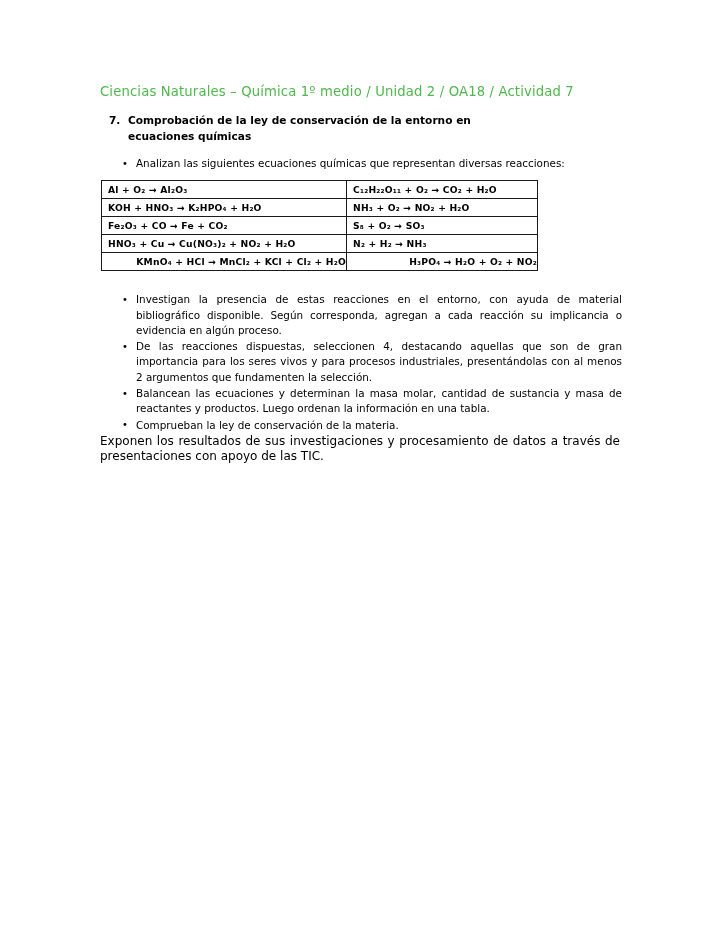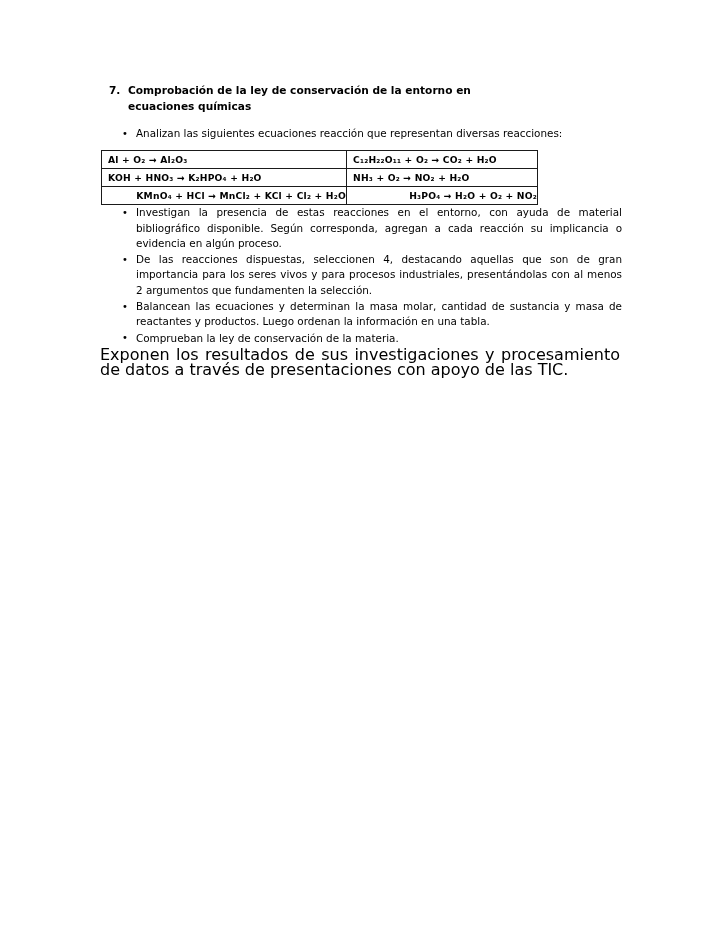--- a/index.html
+++ b/index.html
@@ -81,21 +81,21 @@
   }
   .bullet-list li::before {
     content: "\2022";
     position: absolute;
     left: 22px;
     top: -0.5px;
     font-size: 10px;
   }
 
   .intro-list { margin-bottom: 9px; }
-  .tasks-list { margin-top: 0; }
+  .tasks-list { margin-top: 21px; }
   .tasks-list li { margin-bottom: 1px; }
 
   
   table.eq-table {
     border-collapse: collapse;
     width: 422px;
     table-layout: fixed;
     margin: 0 0 0 1px;
     border: 1.6px solid #1a1a1a;
   }
@@ -115,53 +115,62 @@
   }
   table.eq-table tr:last-child {
     border-top: 1.6px solid #1a1a1a;
     text-align: right;
   }
   table.eq-table td.col-left { width: 238px; }
   table.eq-table td.col-right { width: 184px; }
 
   
   .closing {
-    font-size: 16px;
+    font-size: 12px;
     line-height: 15.3px;
     text-align: justify;
     margin: 0;
     padding: 0;
     width: 520px;
   }
 </style>
 </head>
 <body>
 
 <div class="page">
   <div class="content">
 
+    <div class="breadcrumb">Ciencias Naturales – Química 1º medio / Unidad 2 / OA18 / Actividad 7</div>
 
     <div class="numbered-heading">
       <span class="num">7.</span>
       <span class="htext">Comprobación de la ley de conservación de la entorno en ecuaciones químicas</span>
     </div>
 
     <ul class="bullet-list intro-list">
-      <li>Analizan las siguientes ecuaciones reacción que representan diversas reacciones:</li>
+      <li>Analizan las siguientes ecuaciones químicas que representan diversas reacciones:</li>
     </ul>
 
     <table class="eq-table">
       <tbody>
         <tr>
           <td class="col-left"><span>Al + O₂ → Al₂O₃</span></td>
           <td class="col-right"><span>C₁₂H₂₂O₁₁ + O₂ → CO₂ + H₂O</span></td>
         </tr>
         <tr>
           <td class="col-left"><span>KOH + HNO₃ → K₂HPO₄ + H₂O</span></td>
           <td class="col-right"><span>NH₃ + O₂ → NO₂ + H₂O</span></td>
+        </tr>
+        <tr>
+          <td class="col-left"><span>Fe₂O₃ + CO → Fe + CO₂</span></td>
+          <td class="col-right"><span>S₈ + O₂ → SO₃</span></td>
+        </tr>
+        <tr>
+          <td class="col-left"><span>HNO₃ + Cu → Cu(NO₃)₂ + NO₂ + H₂O</span></td>
+          <td class="col-right"><span>N₂ + H₂ → NH₃</span></td>
         </tr>
         <tr>
           <td class="col-left"><span>KMnO₄ + HCl → MnCl₂ + KCl + Cl₂ + H₂O</span></td>
           <td class="col-right"><span>H₃PO₄ → H₂O + O₂ + NO₂</span></td>
         </tr>
       </tbody>
     </table>
 
     <ul class="bullet-list tasks-list">
       <li>Investigan la presencia de estas reacciones en el entorno, con ayuda de material bibliográfico disponible. Según corresponda, agregan a cada reacción su implicancia o evidencia en algún proceso.</li>

